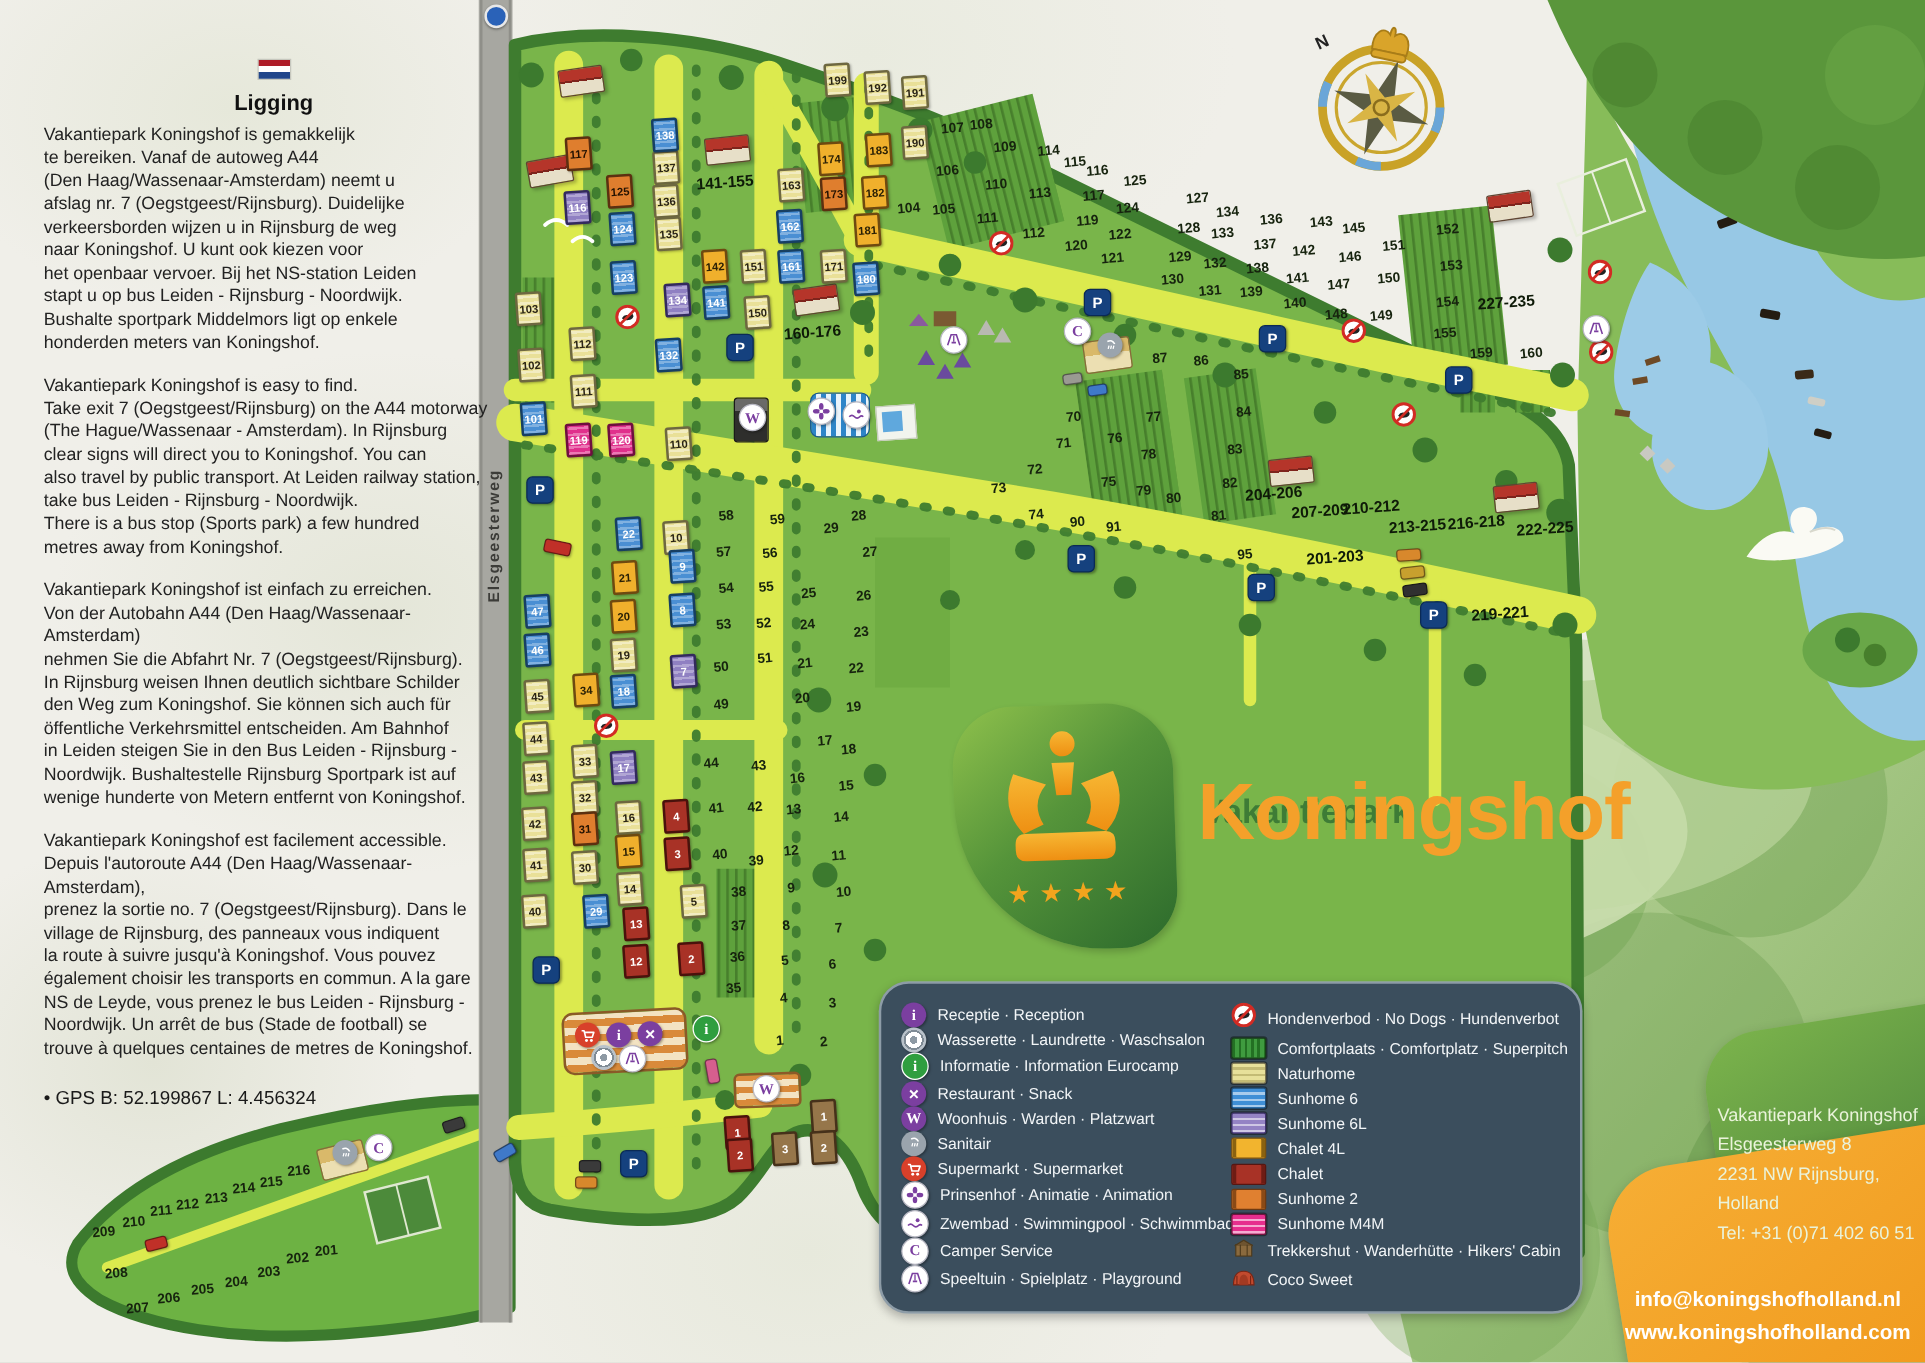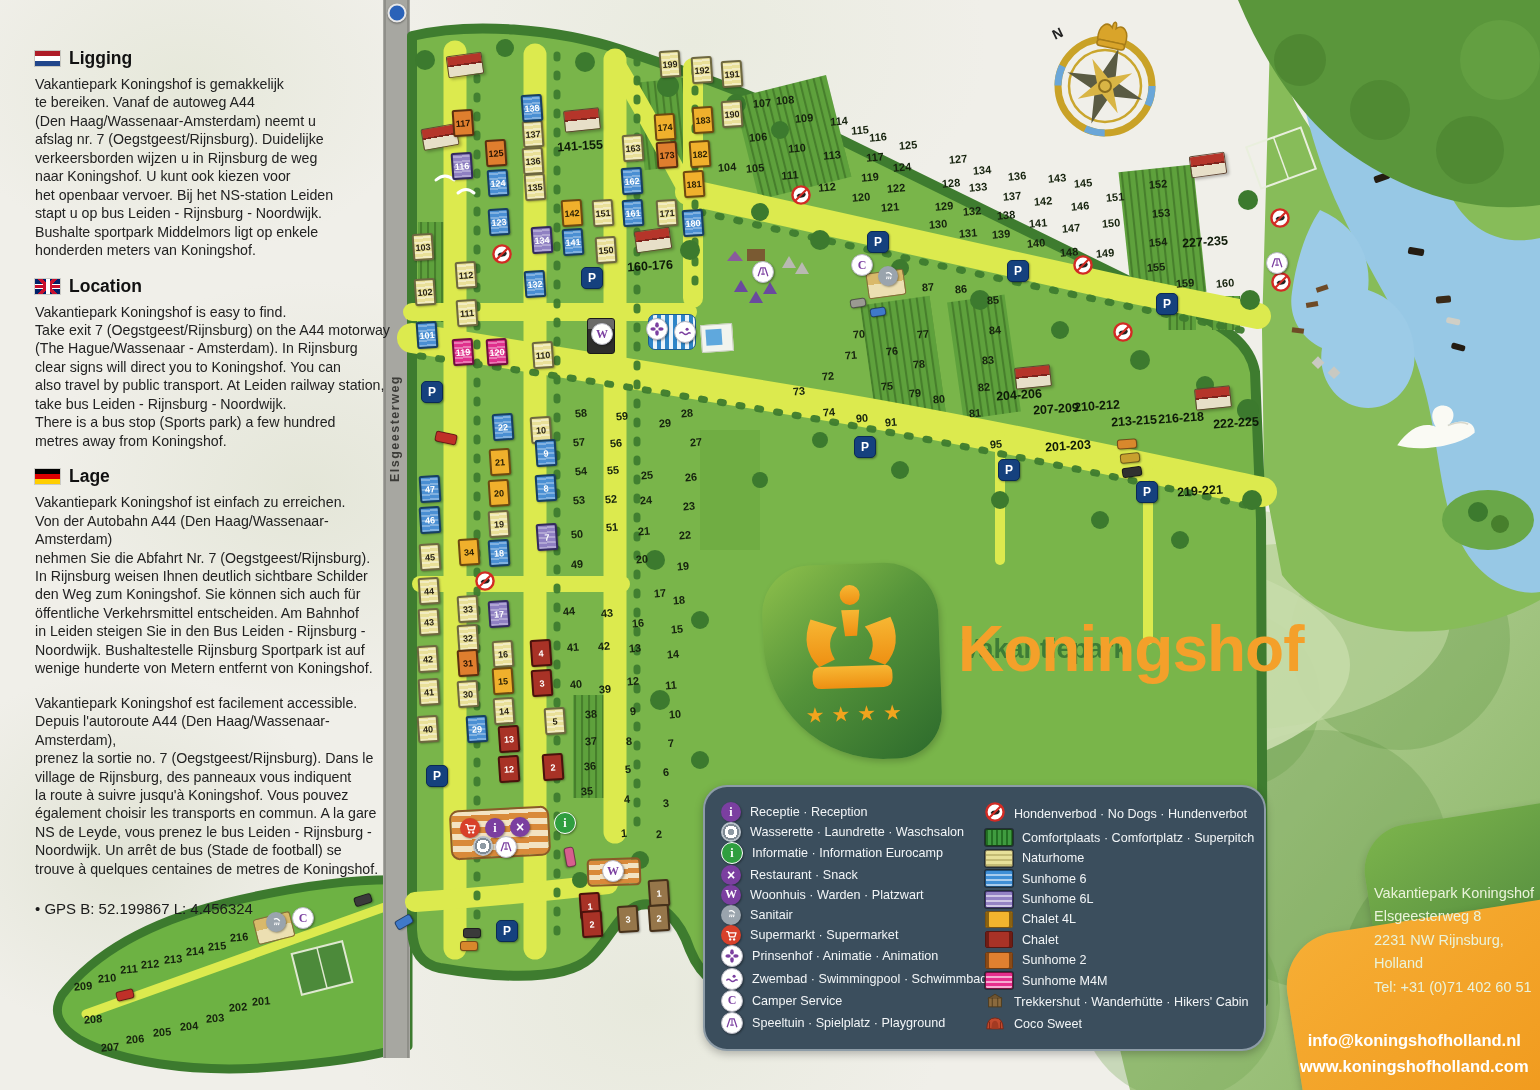--- a/index.html
+++ b/index.html
@@ -11,21 +11,21 @@
       radial-gradient(380px 300px at 20% 45%, #e4e6d8 0%, transparent 70%),
       radial-gradient(300px 260px at 8% 78%, #e2e4d6 0%, transparent 70%),
       radial-gradient(420px 320px at 42% 92%, #e7e9dc 0%, transparent 72%),
       #f0efe9;}
   .mapsvg{position:absolute;left:0;top:0;z-index:1;}
   #marker-layer{position:absolute;left:0;top:0;width:100%;height:100%;z-index:3;}
 
   
   .info{position:absolute;left:35px;top:48px;width:368px;z-index:9;color:#1e1e1e;}
   .sec{margin-bottom:16px;}
-  .sec h3{display:flex;align-items:center;gap:9px;margin:0 0 6px 0;font-size:17.5px;font-weight:bold;color:#111;}
+  .sec h3{display:flex;align-items:center;gap:9px;margin:0 0 6px 0;font-size:17.5px;font-weight:bold;color:#111;flex-direction:column;}
   .flag{width:25px;height:15px;display:inline-block;box-shadow:0 0 0 1px rgba(0,0,0,.15);}
   .flag-nl{background:linear-gradient(#AE1C28 0 33%,#fff 33% 66%,#21468B 66%);}
   .flag-uk{background:
       linear-gradient(45deg, transparent 44%, #C8102E 44% 56%, transparent 56%),
       linear-gradient(-45deg, transparent 44%, #C8102E 44% 56%, transparent 56%),
       linear-gradient(#012169 0 36%, #fff 36% 42%, #C8102E 42% 58%, #fff 58% 64%, #012169 64%),
       #012169;
       background-blend-mode:normal;}
   .flag-uk{position:relative;}
   .flag-uk::before{content:"";position:absolute;left:42%;top:0;width:16%;height:100%;background:#C8102E;box-shadow:0 0 0 2px #fff inset;}
@@ -916,38 +916,30 @@
 (Den Haag/Wassenaar-Amsterdam) neemt u
 afslag nr. 7 (Oegstgeest/Rijnsburg). Duidelijke
 verkeersborden wijzen u in Rijnsburg de weg
 naar Koningshof. U kunt ook kiezen voor
 het openbaar vervoer. Bij het NS-station Leiden
 stapt u op bus Leiden - Rijnsburg - Noordwijk.
 Bushalte sportpark Middelmors ligt op enkele
 honderden meters van Koningshof.</p>
     </div>
     <div class="sec">
-      <h3>
-          <span class="flag flag-uk"></span>
-          <span>Location</span>
-        </h3>
       <p>Vakantiepark Koningshof is easy to find.
 Take exit 7 (Oegstgeest/Rijnsburg) on the A44 motorway
 (The Hague/Wassenaar - Amsterdam). In Rijnsburg
 clear signs will direct you to Koningshof. You can
 also travel by public transport. At Leiden railway station,
 take bus Leiden - Rijnsburg - Noordwijk.
 There is a bus stop (Sports park) a few hundred
 metres away from Koningshof.</p>
     </div>
     <div class="sec">
-      <h3>
-          <span class="flag flag-de"></span>
-          <span>Lage</span>
-        </h3>
       <p>Vakantiepark Koningshof ist einfach zu erreichen.
 Von der Autobahn A44 (Den Haag/Wassenaar-Amsterdam)
 nehmen Sie die Abfahrt Nr. 7 (Oegstgeest/Rijnsburg).
 In Rijnsburg weisen Ihnen deutlich sichtbare Schilder
 den Weg zum Koningshof. Sie können sich auch für
 öffentliche Verkehrsmittel entscheiden. Am Bahnhof
 in Leiden steigen Sie in den Bus Leiden - Rijnsburg -
 Noordwijk. Bushaltestelle Rijnsburg Sportpark ist auf
 wenige hunderte von Metern entfernt von Koningshof.</p>
     </div>

